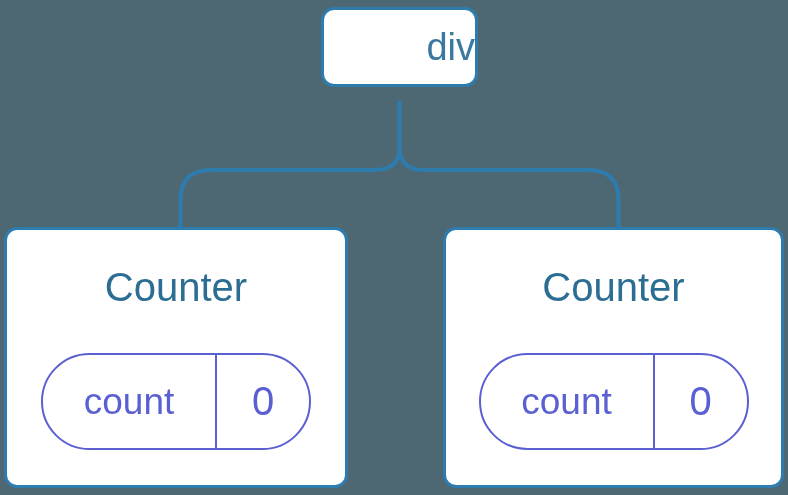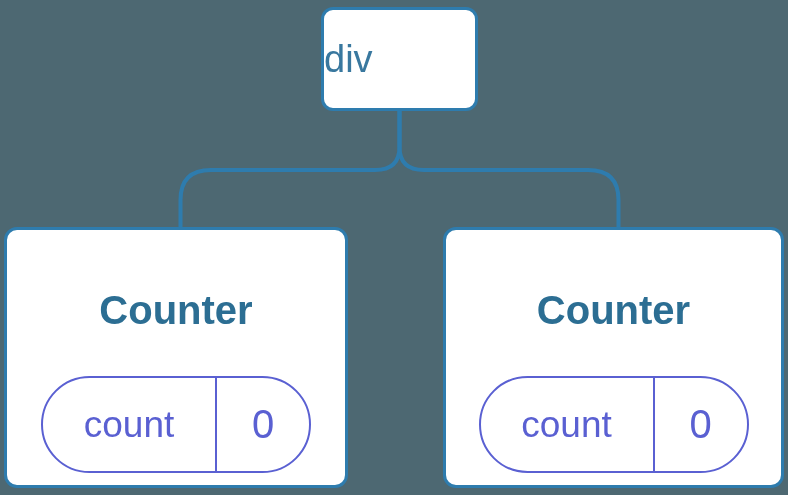--- a/index.html
+++ b/index.html
@@ -30,46 +30,45 @@
     position: absolute;
     background: var(--node-fill, #ffffff);
     border: 3.5px solid var(--node-border, #2e7cae);
     border-radius: 13px;
     box-sizing: border-box;
   }
   .root-node {
     left: 321px;
     top: 7px;
     width: 157px;
-    height: 104px;
+    height: 80px;
     display: flex;
     align-items: center;
-    justify-content: flex-start;
-    border-radius: 12px;
+    justify-content: flex-end;
   }
   .root-label {
     color: var(--root-text, #39789f);
     font-size: 38px;
     line-height: 1;
   }
   .counter-node {
     top: 227px;
     width: 344px;
     height: 261px;
     display: flex;
     flex-direction: column;
     align-items: center;
   }
   .counter-node.left  { left: 4px; }
   .counter-node.right { left: 443px; width: 341px; }
   .counter-title {
-    margin-top: 58px;
+    margin-top: 35px;
     color: var(--title-text, #2c6e93);
     font-size: 40px;
-    font-weight: 700;
+    font-weight: 400;
     line-height: 1.1;
   }
   .state-pill {
     margin-top: 44px;
     width: 270px;
     height: 97px;
     border: 2.5px solid var(--state-accent, #5a60d2);
     border-radius: 48.5px;
     box-sizing: border-box;
     display: flex;

